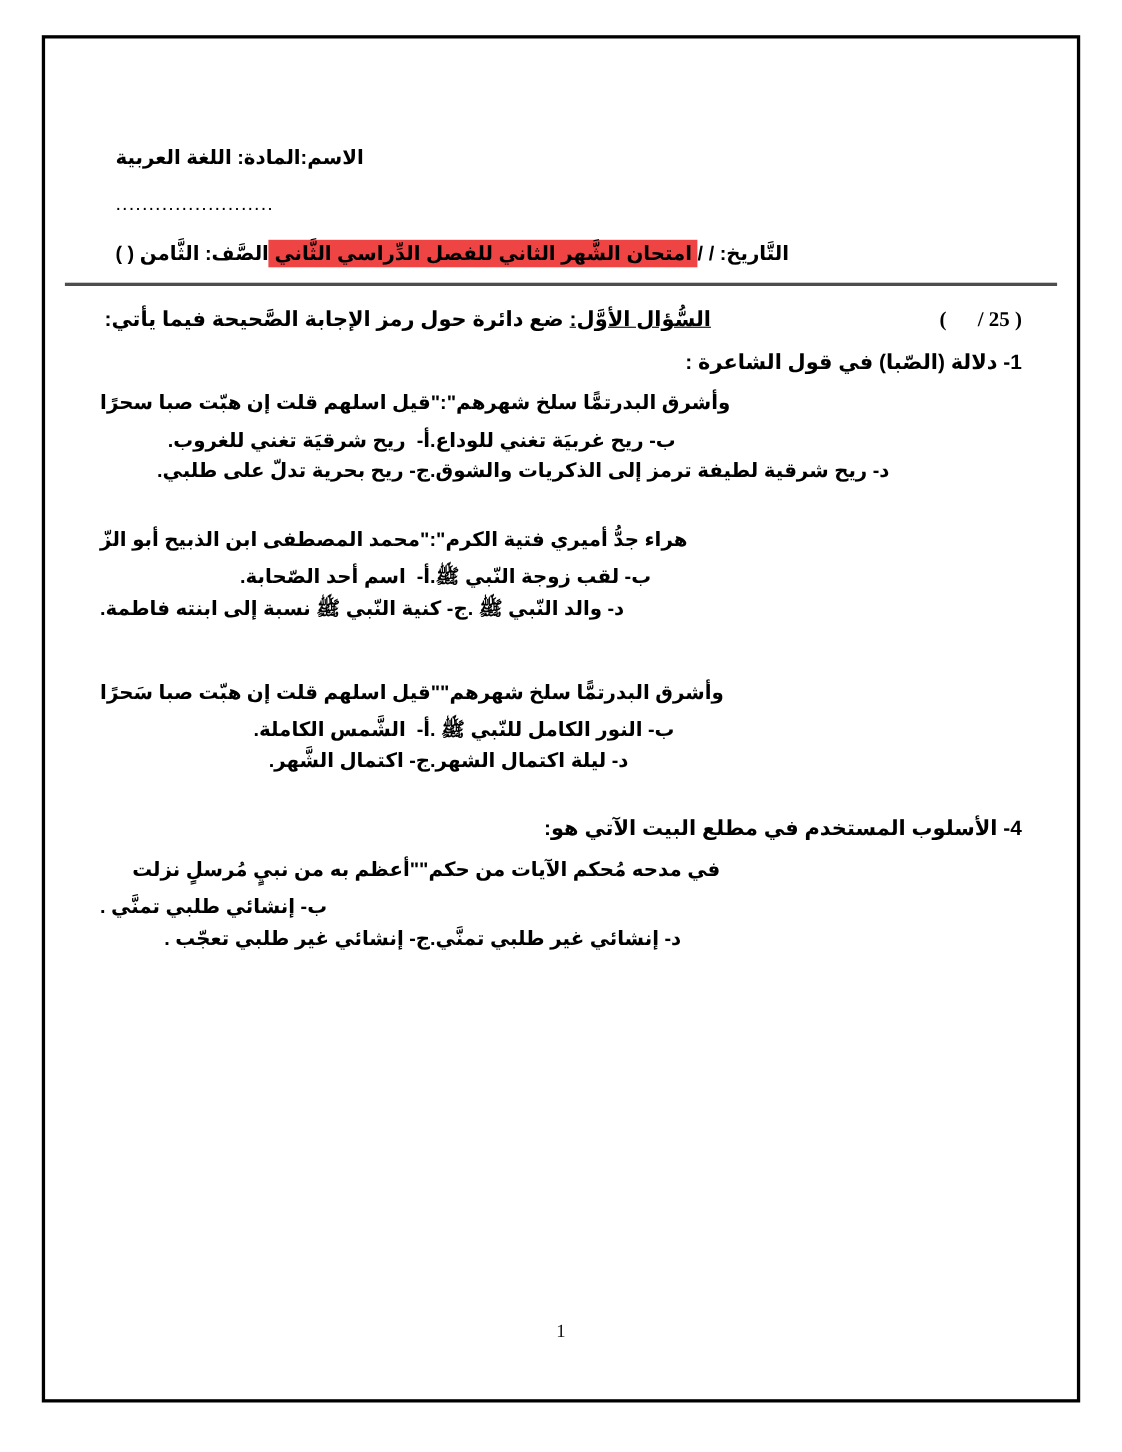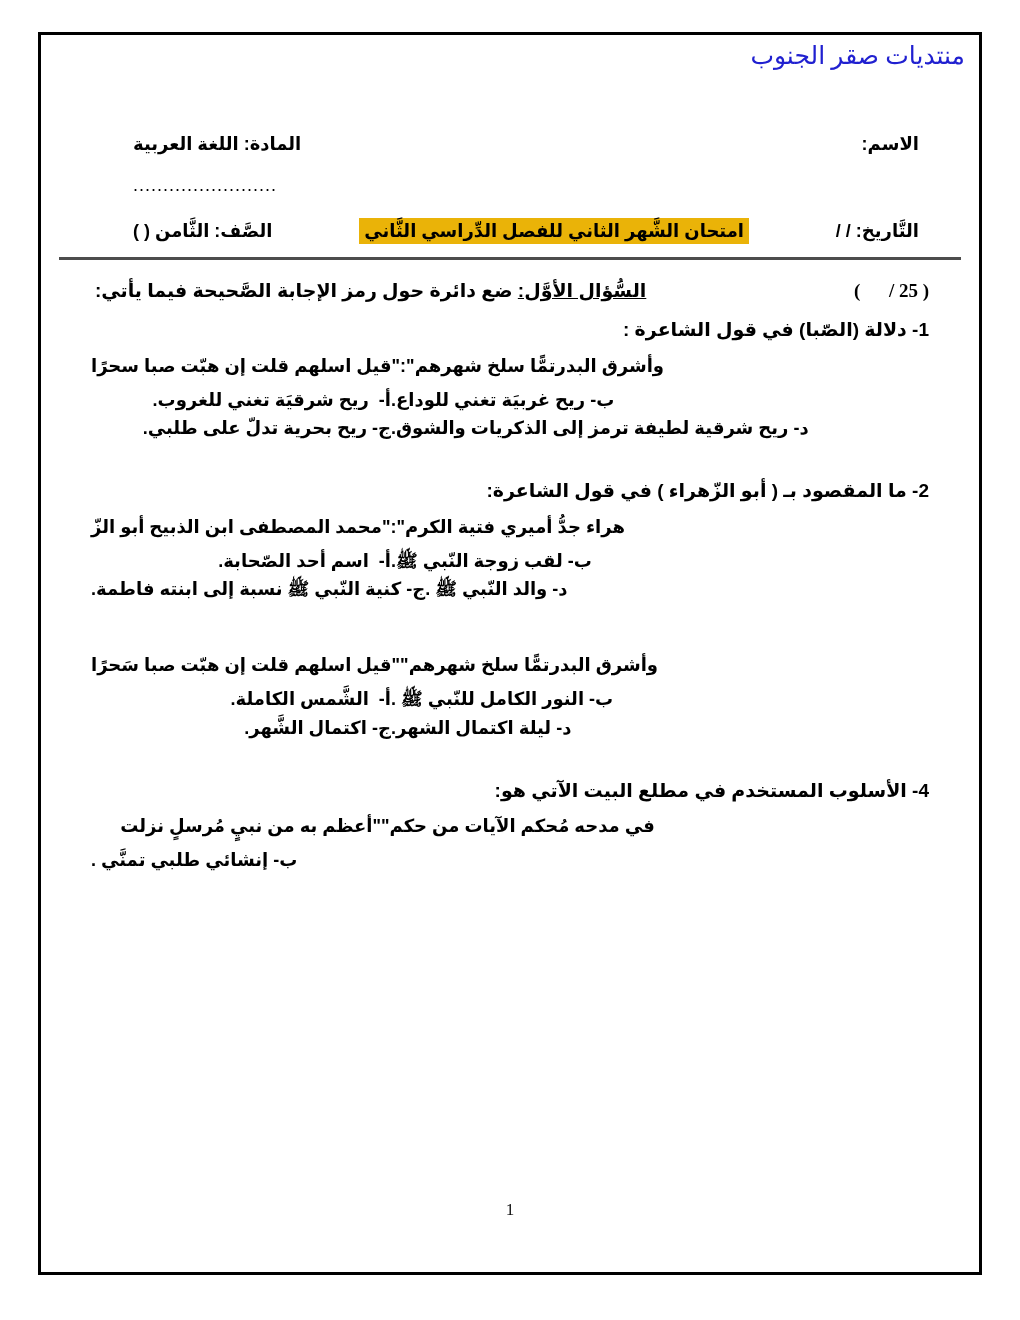--- a/index.html
+++ b/index.html
@@ -53,24 +53,24 @@
     top: 98px;
     right: 0;
     left: 0;
     height: 120px;
   }
   .hdr-row {
     position: absolute;
     width: 100%;
     display: flex;
     flex-direction: row-reverse;
-    justify-content: space-between;
+    justify-content: flex-start;
     align-items: center;
     box-sizing: border-box;
-    padding: 0 60px 0 92px;
+    padding: 0 60px 0 64px;
   }
   .hdr-row.r1 { top: 0px; }
   .hdr-row.r2 { top: 42px; }
   .hdr-row.r3 { top: 85px; }
 
   .hdr-cell {
     font-size: 18px;
     font-weight: bold;
     font-family: "Liberation Sans", "DejaVu Sans", sans-serif;
     white-space: nowrap;
@@ -78,21 +78,21 @@
   }
 
   .dots {
     font-size: 18px;
     letter-spacing: 1px;
     font-family: "Liberation Sans", "DejaVu Sans", sans-serif;
     color: #000;
   }
 
   .exam-title {
-    background: #eab308;
+    background: #ef4444;
     color: #000000;
     font-weight: bold;
     font-size: 18px;
     font-family: "Liberation Sans", "DejaVu Sans", sans-serif;
     padding: 2px 5px;
     white-space: nowrap;
     direction: rtl;
   }
 
   .hr {
@@ -197,21 +197,20 @@
     color: #111;
     direction: ltr;
   }
 </style>
 </head>
 <body>
 
 <div class="page">
   <div class="inner">
 
-    <div class="watermark">منتديات صقر الجنوب</div>
 
     <div class="header">
 
       <div class="hdr-row r1">
         <div class="hdr-cell">المادة: اللغة العربية</div>
         <div class="hdr-cell">الاسم:</div>
       </div>
 
       <div class="hdr-row r2">
         <div class="dots">........................</div>
@@ -254,24 +253,20 @@
           <div class="opt-row">
             <span class="opt first"><span>ج-</span>&nbsp;<span>ريح بحرية تدلّ على طلبي.</span></span>
             <span class="opt second"><span>د-</span>&nbsp;<span>ريح شرقية لطيفة ترمز إلى الذكريات والشوق.</span></span>
           </div>
         </div>
       </div>
 
       <div class="spacer-md"></div>
 
       <div class="question">
-        <div class="q-stem">
-          <span>2-</span>
-          <span>ما المقصود بـ ( أبو الزّهراء ) في قول الشاعرة:</span>
-        </div>
         <div class="verse">
           <span class="hemistich-a">"محمد المصطفى ابن الذبيح أبو الزّ</span>
           <span class="hemistich-b">هراء جدُّ أميري فتية الكرم":</span>
         </div>
         <div class="opts">
           <div class="opt-row">
             <span class="opt first"><span>أ-</span>&nbsp;&nbsp;<span>اسم أحد الصّحابة.</span></span>
             <span class="opt second"><span>ب-</span>&nbsp;<span>لقب زوجة النّبي ﷺ.</span></span>
           </div>
           <div class="opt-row">
@@ -308,20 +303,24 @@
           <span>الأسلوب المستخدم في مطلع البيت الآتي هو:</span>
         </div>
         <div class="verse">
           <span class="hemistich-a">"أعظم به من نبيٍ مُرسلٍ نزلت</span>
           <span class="hemistich-b">في مدحه مُحكم الآيات من حكم"</span>
         </div>
         <div class="opts">
           <div class="opt-row">
             <span class="opt second"><span>ب-</span>&nbsp;<span>إنشائي طلبي تمنَّي .</span></span>
           </div>
+          <div class="opt-row">
+            <span class="opt first"><span>ج-</span>&nbsp;<span>إنشائي غير طلبي تعجّب .</span></span>
+            <span class="opt second"><span>د-</span>&nbsp;<span>إنشائي غير طلبي تمنَّي.</span></span>
+          </div>
         </div>
       </div>
 
       <div class="spacer-lg"></div>
 
 
     </div>
 
     <div class="page-num">1</div>
 

